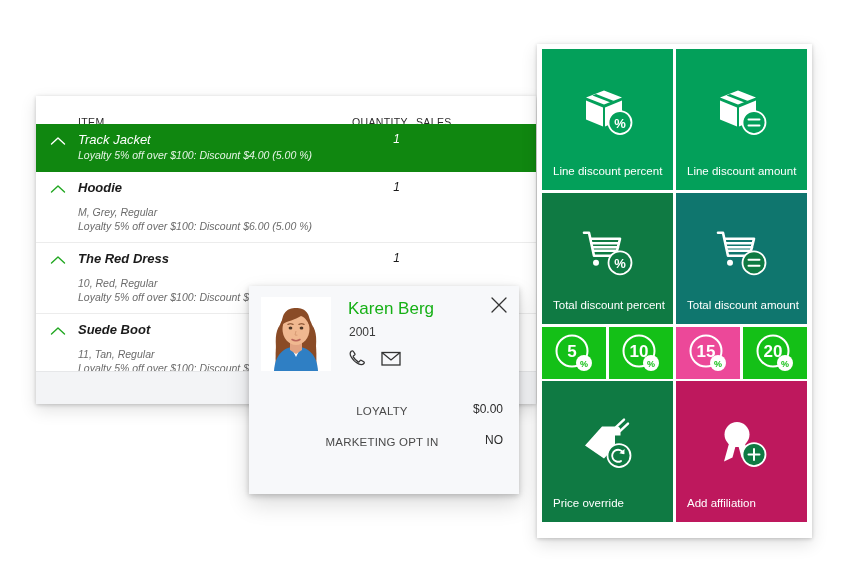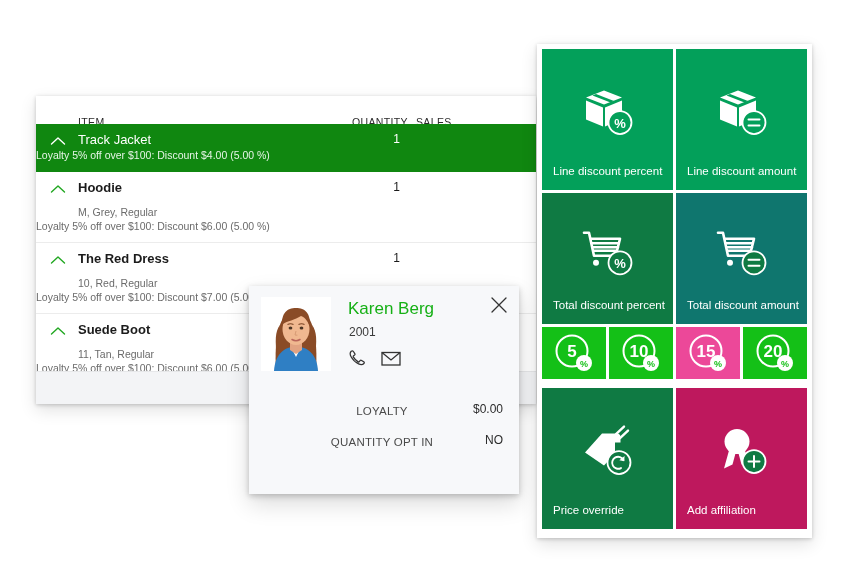--- a/index.html
+++ b/index.html
@@ -44,20 +44,21 @@
   .col-rep  { left: 380px; }
 
   .cart-rows {
     position: relative;
   }
   .cart-row {
     position: relative;
     padding: 8px 0 9px 0;
     border-bottom: 1px solid #ececec;
     background: #ffffff;
+    font-style: italic;
   }
   .cart-row.selected {
     background: #108710;
     border-bottom: 1px solid #108710;
   }
   .chev {
     position: absolute;
     left: 14px;
     top: 12px;
     width: 16px;
@@ -74,20 +75,21 @@
   }
   .cart-row.selected .row-title { color: #ffffff; font-weight: normal; }
   .row-variant {
     margin-left: 42px;
     margin-top: 9px;
     font-size: 10.5px;
     color: #6b6b6b;
     line-height: 14px;
   }
   .row-disc {
+    margin-left: 42px;
     font-size: 10.5px;
     color: #6b6b6b;
     line-height: 14px;
   }
   .cart-row.selected .row-variant,
   .cart-row.selected .row-disc { color: #e6f5e6; }
   .row-qty {
     position: absolute;
     left: 316px;
     top: 8px;
@@ -372,21 +374,21 @@
       </svg>
     </div>
   </div>
 
   <div class="cust-rows">
     <div class="cust-row">
       <span class="cust-label">LOYALTY</span>
       <span class="cust-value">$0.00</span>
     </div>
     <div class="cust-row">
-      <span class="cust-label">QUANTITY OPT IN</span>
+      <span class="cust-label">MARKETING OPT IN</span>
       <span class="cust-value">NO</span>
     </div>
   </div>
 </div>
 
 <div class="tile-panel">
 
   <div class="tile-grid">
 
     <div class="tile big" style="background:#03a05a">
@@ -490,21 +492,21 @@
     <div class="pct-tile" style="background:#14c017">
       <svg width="46" height="46" viewBox="0 0 46 46">
         <circle cx="21" cy="21" r="15.5" fill="none" stroke="#ffffff" stroke-width="2"></circle>
         <text x="21" y="27" font-family="'Liberation Sans',sans-serif" font-size="17" font-weight="bold" fill="#ffffff" text-anchor="middle">20</text>
         <circle cx="33" cy="33" r="8" fill="#ffffff"></circle>
         <text x="33" y="37" font-family="'Liberation Sans',sans-serif" font-size="9" font-weight="bold" fill="#14c017" text-anchor="middle">%</text>
       </svg>
     </div>
   </div>
 
-  <div class="tile-grid" style="margin-top:9px">
+  <div class="tile-grid" style="margin-top:2px">
 
     <div class="tile big" style="background:#0f7a43">
       <span class="tile-icon">
         <svg width="72" height="62" viewBox="0 0 72 62">
           <path d="M13 32 L30 13 L45 13 C47 13 48.5 14.5 48.5 16.5 L48.5 22 L43 22 L43 33 L32 45 Z" fill="#ffffff"></path>
           <path d="M44 13.5 L52 6" stroke="#ffffff" stroke-width="2.4" stroke-linecap="round"></path>
           <path d="M48 17.5 L56 10" stroke="#ffffff" stroke-width="2.4" stroke-linecap="round"></path>
           <circle cx="47" cy="42" r="11.5" fill="#0f7a43" stroke="#ffffff" stroke-width="1.8"></circle>
           <path d="M51.5 39.5 A6 6 0 1 0 49 47.5" fill="none" stroke="#ffffff" stroke-width="1.9" stroke-linecap="round"></path>
           <path d="M52.6 35.5 L52.2 40.6 L47.3 39.6 Z" fill="#ffffff"></path>

